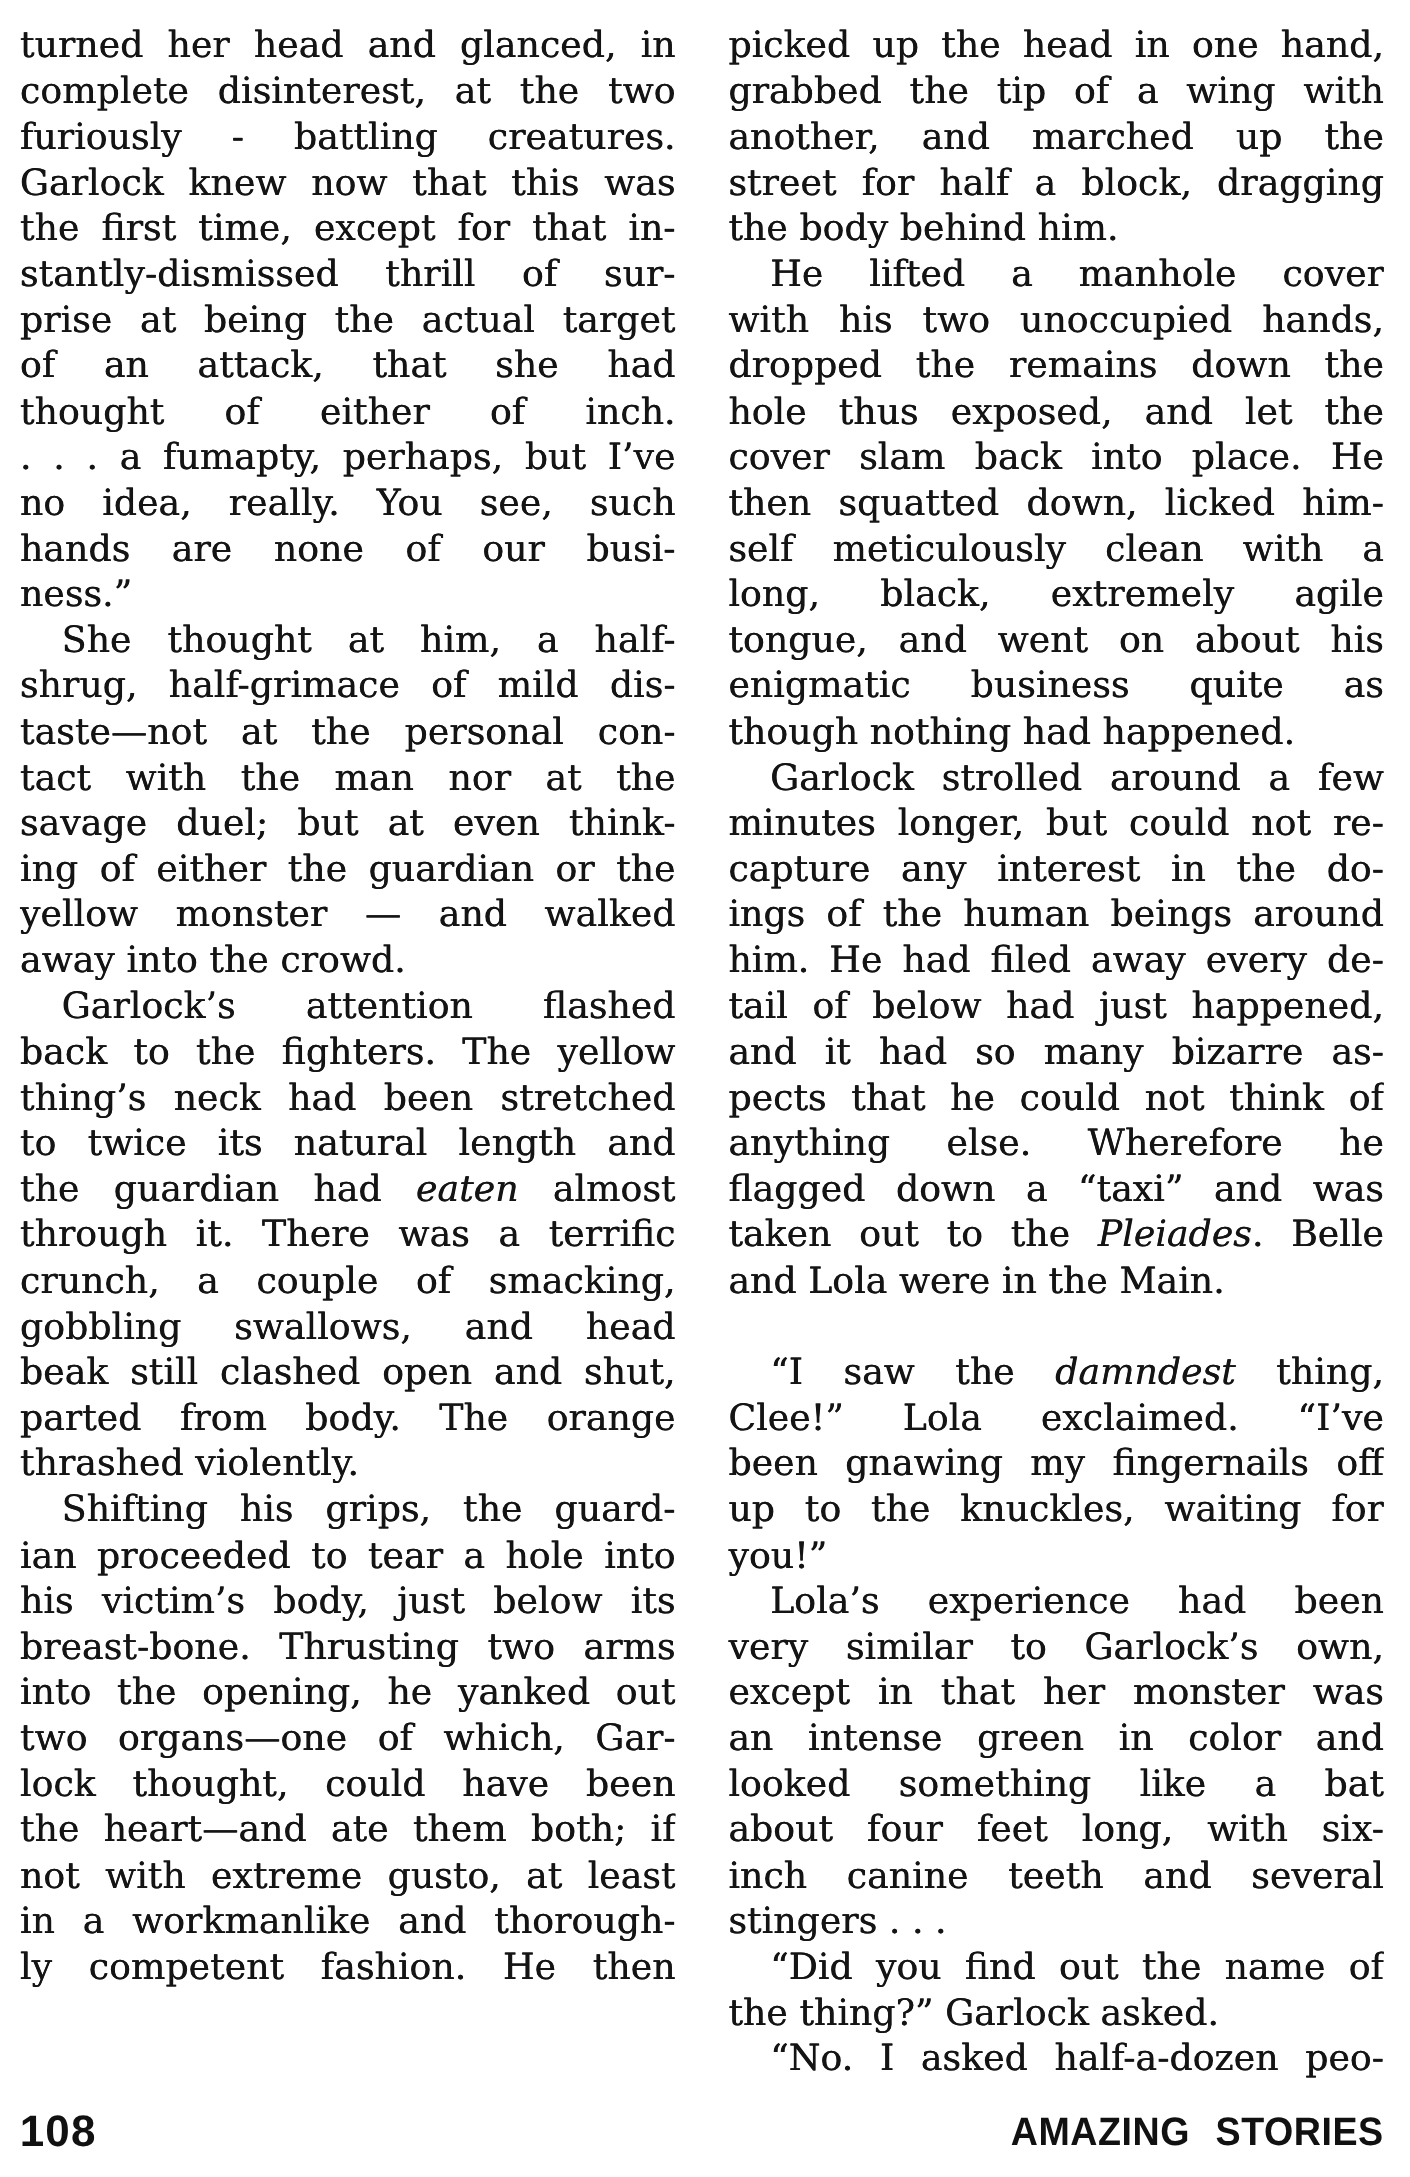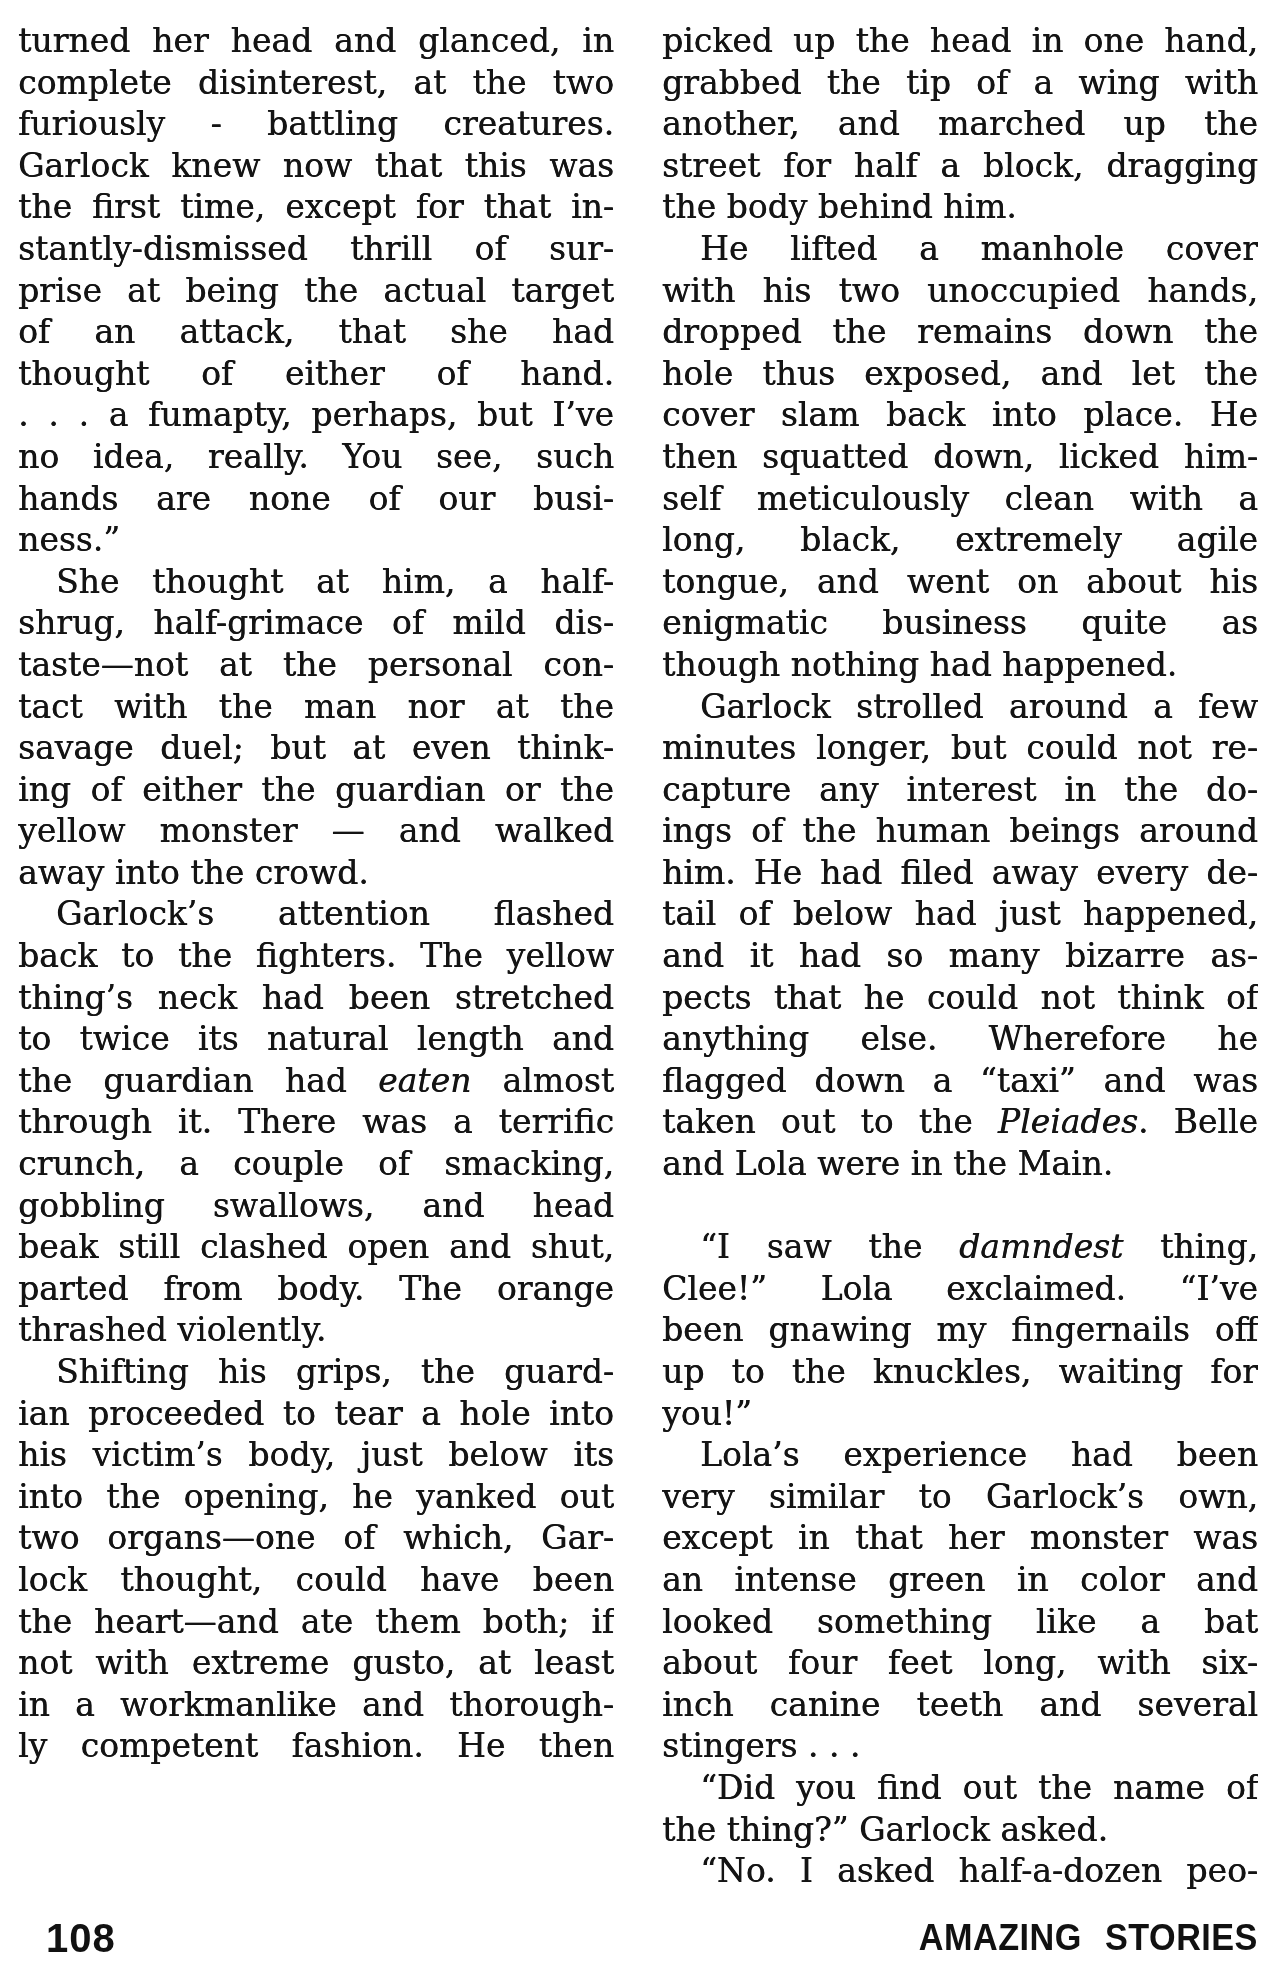--- a/index.html
+++ b/index.html
@@ -36,21 +36,20 @@
     align-items: center;
     margin-top: 24px;
     text-shadow: none;
   }
   .page-number {
     font-family: "Liberation Sans", sans-serif;
     font-weight: bold;
     font-size: 40px;
     letter-spacing: 1px;
     color: #111;
-    margin-left: 28px;
   }
   .magazine-title {
     font-family: "Liberation Sans", sans-serif;
     font-weight: bold;
     font-size: 36px;
     letter-spacing: 0.5px;
     word-spacing: 14px;
     transform: scaleX(0.95);
     transform-origin: right center;
     color: #111;
@@ -64,21 +63,21 @@
   <div class="columns">
     <div class="col">
         <div class="line">turned her head and glanced, in</div>
         <div class="line">complete disinterest, at the two</div>
         <div class="line">furiously - battling creatures.</div>
         <div class="line">Garlock knew now that this was</div>
         <div class="line">the first time, except for that in-</div>
         <div class="line">stantly-dismissed thrill of sur-</div>
         <div class="line">prise at being the actual target</div>
         <div class="line">of an attack, that she had</div>
-        <div class="line">thought of either of hand.</div>
+        <div class="line">thought of either of inch.</div>
         <div class="line">. . . a fumapty, perhaps, but I’ve</div>
         <div class="line">no idea, really. You see, such</div>
         <div class="line">hands are none of our busi-</div>
         <div class="line last">ness.”</div>
         <div class="line indent">She thought at him, a half-</div>
         <div class="line">shrug, half-grimace of mild dis-</div>
         <div class="line">taste—not at the personal con-</div>
         <div class="line">tact with the man nor at the</div>
         <div class="line">savage duel; but at even think-</div>
         <div class="line">ing of either the guardian or the</div>
@@ -91,20 +90,21 @@
         <div class="line">the guardian had <i>eaten</i> almost</div>
         <div class="line">through it. There was a terrific</div>
         <div class="line">crunch, a couple of smacking,</div>
         <div class="line">gobbling swallows, and head</div>
         <div class="line">beak still clashed open and shut,</div>
         <div class="line">parted from body. The orange</div>
         <div class="line last">thrashed violently.</div>
         <div class="line indent">Shifting his grips, the guard-</div>
         <div class="line">ian proceeded to tear a hole into</div>
         <div class="line">his victim’s body, just below its</div>
+        <div class="line">breast-bone. Thrusting two arms</div>
         <div class="line">into the opening, he yanked out</div>
         <div class="line">two organs—one of which, Gar-</div>
         <div class="line">lock thought, could have been</div>
         <div class="line">the heart—and ate them both; if</div>
         <div class="line">not with extreme gusto, at least</div>
         <div class="line">in a workmanlike and thorough-</div>
         <div class="line">ly competent fashion. He then</div>
       </div>
     <div class="col">
         <div class="line">picked up the head in one hand,</div>

